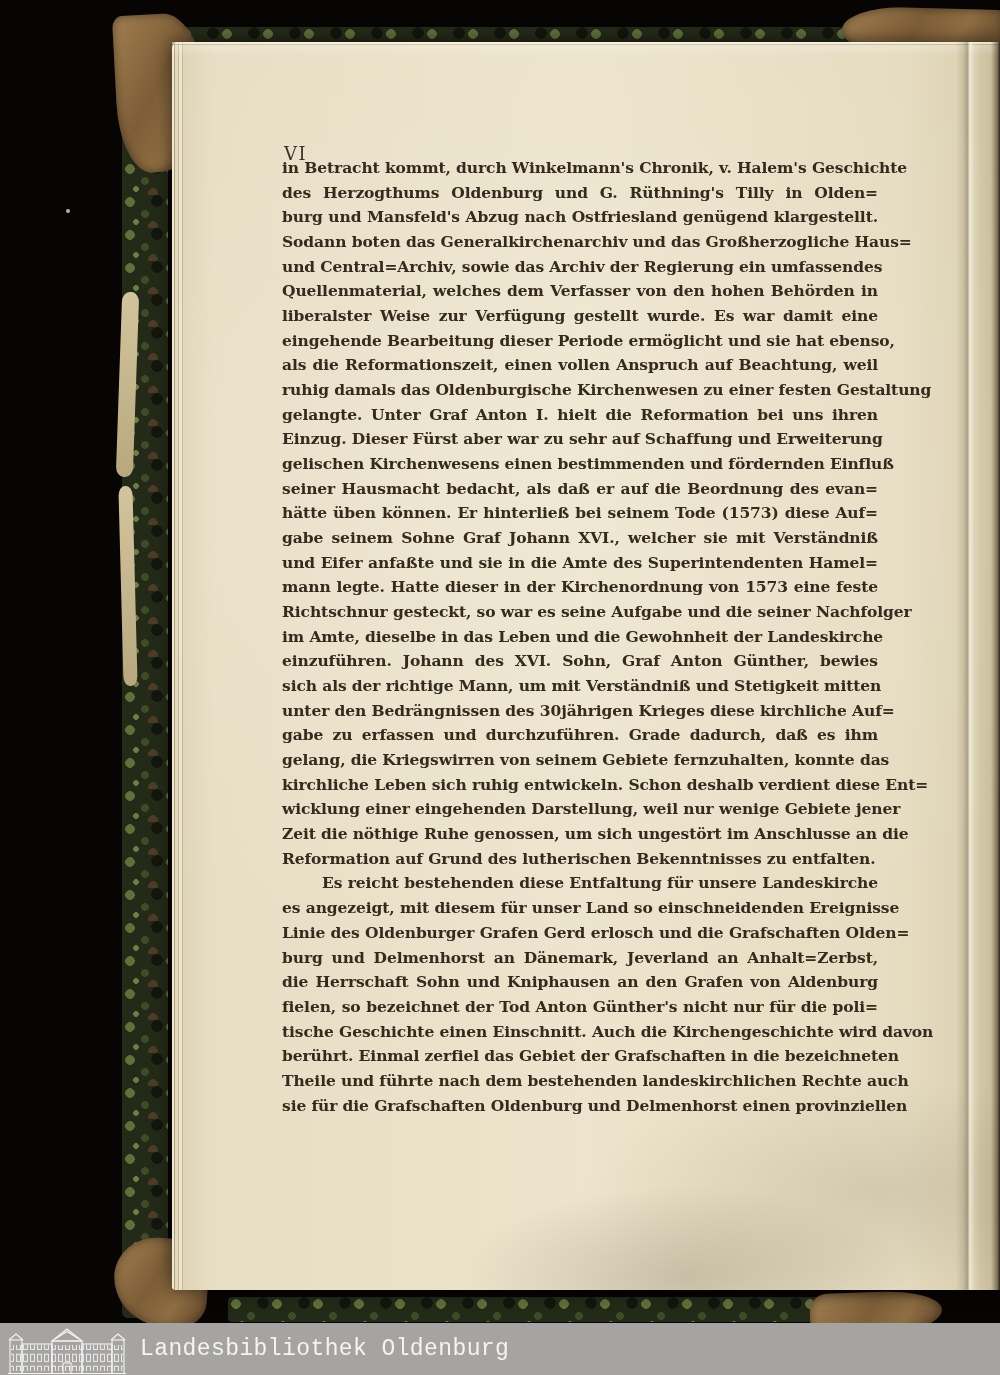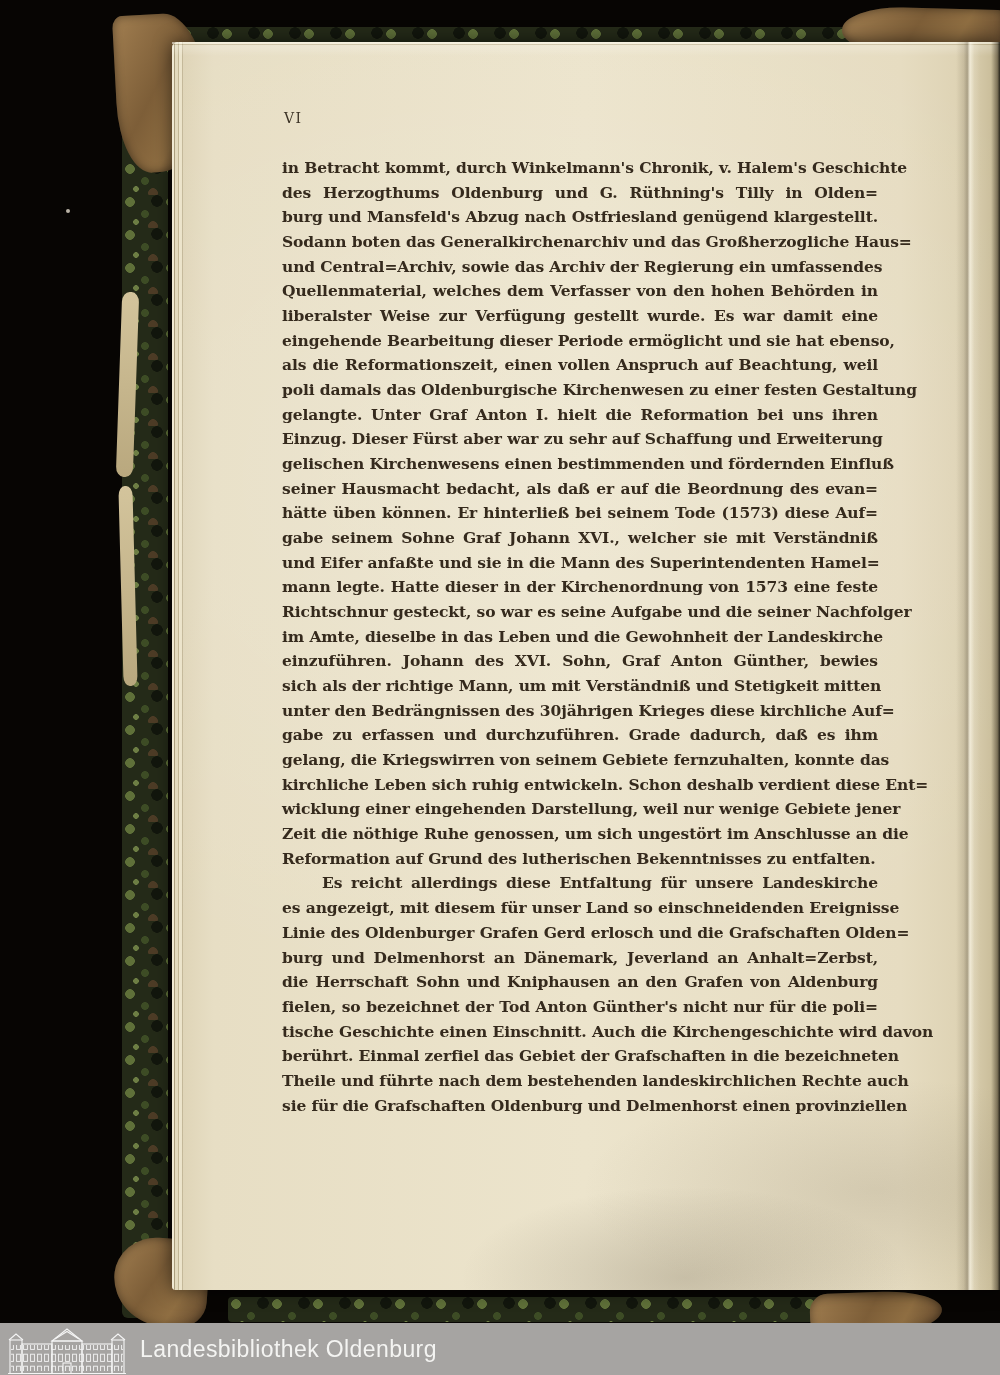--- a/index.html
+++ b/index.html
@@ -60,42 +60,42 @@
   .fold{ 
     position:absolute;top:0;right:20px;width:24px;height:100%;z-index:4;
     background:linear-gradient(90deg,transparent 0,rgba(100,88,62,.18) 32%,rgba(62,52,34,.32) 47%,rgba(255,252,240,.60) 58%,rgba(255,252,240,.14) 76%,transparent 100%);
   }
   .right-shade{
     position:absolute;top:0;right:0;width:9px;height:100%;z-index:4;
     background:linear-gradient(90deg,transparent,rgba(38,30,16,.45) 70%,rgba(10,8,4,.85));
   }
   
   .page-number{
-    position:absolute;left:112px;top:68px;z-index:5;
-    font-size:14px;font-weight:400;letter-spacing:1.5px;color:#3c3326;
+    position:absolute;left:112px;top:101px;z-index:5;
+    font-size:18px;font-weight:400;letter-spacing:1.5px;color:#3c3326;
   }
   .text-block{
     position:absolute;left:110px;top:114px;width:596px;z-index:5;
     color:#352a1d;font-size:15.5px;font-weight:700;letter-spacing:-.1px;
   }
   .line{
     height:24.68px;line-height:24.68px;white-space:nowrap;
     text-align:justify;text-align-last:justify;
   }
   .line.nj{text-align:right;text-align-last:left;}
   .line.ind{text-indent:40px;}
   
   .footer-bar{
     position:absolute;z-index:6;left:0;top:1323px;width:1000px;height:52px;
     background:#a6a4a2;display:flex;align-items:center;
   }
   .logo{position:absolute;left:8px;top:5px;width:118px;height:46px;}
   .library-name{
     margin-left:140px;
-    font-family:Liberation Sans, sans-serif;font-size:23px;letter-spacing:.4px;color:#f4f4f2;
+    font-family:Liberation Mono, monospace;font-size:23px;letter-spacing:.4px;color:#f4f4f2;
   }
 </style>
 </head>
 <body>
 
 <div class="scene">
 
   <div class="marble cover-left"></div>
   <div class="marble cover-top"></div>
   <div class="marble cover-bot"></div>
@@ -112,41 +112,41 @@
     <div class="text-block">
         <div class="line">in Betracht kommt, durch Winkelmann's Chronik, v. Halem's Geschichte</div>
         <div class="line">des Herzogthums Oldenburg und G. Rüthning's Tilly in Olden=</div>
         <div class="line">burg und Mansfeld's Abzug nach Ostfriesland genügend klargestellt.</div>
         <div class="line">Sodann boten das Generalkirchenarchiv und das Großherzogliche Haus=</div>
         <div class="line">und Central=Archiv, sowie das Archiv der Regierung ein umfassendes</div>
         <div class="line">Quellenmaterial, welches dem Verfasser von den hohen Behörden in</div>
         <div class="line">liberalster Weise zur Verfügung gestellt wurde.  Es war damit eine</div>
         <div class="line">eingehende Bearbeitung dieser Periode ermöglicht und sie hat ebenso,</div>
         <div class="line">als die Reformationszeit, einen vollen Anspruch auf Beachtung, weil</div>
-        <div class="line">poli damals das Oldenburgische Kirchenwesen zu einer festen Gestaltung</div>
+        <div class="line">ruhig damals das Oldenburgische Kirchenwesen zu einer festen Gestaltung</div>
         <div class="line">gelangte.  Unter Graf Anton I. hielt die Reformation bei uns ihren</div>
         <div class="line">Einzug.  Dieser Fürst aber war zu sehr auf Schaffung und Erweiterung</div>
         <div class="line">gelischen Kirchenwesens einen bestimmenden und fördernden Einfluß</div>
         <div class="line">seiner Hausmacht bedacht, als daß er auf die Beordnung des evan=</div>
         <div class="line">hätte üben können.  Er hinterließ bei seinem Tode (1573) diese Auf=</div>
         <div class="line">gabe seinem Sohne Graf Johann XVI., welcher sie mit Verständniß</div>
-        <div class="line">und Eifer anfaßte und sie in die Mann des Superintendenten Hamel=</div>
+        <div class="line">und Eifer anfaßte und sie in die Amte des Superintendenten Hamel=</div>
         <div class="line">mann legte.  Hatte dieser in der Kirchenordnung von 1573 eine feste</div>
         <div class="line">Richtschnur gesteckt, so war es seine Aufgabe und die seiner Nachfolger</div>
         <div class="line">im Amte, dieselbe in das Leben und die Gewohnheit der Landeskirche</div>
         <div class="line">einzuführen.  Johann des XVI. Sohn, Graf Anton Günther, bewies</div>
         <div class="line">sich als der richtige Mann, um mit Verständniß und Stetigkeit mitten</div>
         <div class="line">unter den Bedrängnissen des 30jährigen Krieges diese kirchliche Auf=</div>
         <div class="line">gabe zu erfassen und durchzuführen.  Grade dadurch, daß es ihm</div>
         <div class="line">gelang, die Kriegswirren von seinem Gebiete fernzuhalten, konnte das</div>
         <div class="line">kirchliche Leben sich ruhig entwickeln.  Schon deshalb verdient diese Ent=</div>
         <div class="line">wicklung einer eingehenden Darstellung, weil nur wenige Gebiete jener</div>
         <div class="line">Zeit die nöthige Ruhe genossen, um sich ungestört im Anschlusse an die</div>
         <div class="line nj">Reformation auf Grund des lutherischen Bekenntnisses zu entfalten.</div>
-        <div class="line ind">Es reicht allerdings diese Entfaltung für unsere Landeskirche</div>
+        <div class="line ind">Es reicht bestehenden diese Entfaltung für unsere Landeskirche</div>
         <div class="line">es angezeigt, mit diesem für unser Land so einschneidenden Ereignisse</div>
         <div class="line">Linie des Oldenburger Grafen Gerd erlosch und die Grafschaften Olden=</div>
         <div class="line">burg und Delmenhorst an Dänemark, Jeverland an Anhalt=Zerbst,</div>
         <div class="line">die Herrschaft Sohn und Kniphausen an den Grafen von Aldenburg</div>
         <div class="line">fielen, so bezeichnet der Tod Anton Günther's nicht nur für die poli=</div>
         <div class="line">tische Geschichte einen Einschnitt.  Auch die Kirchengeschichte wird davon</div>
         <div class="line">berührt.  Einmal zerfiel das Gebiet der Grafschaften in die bezeichneten</div>
         <div class="line">Theile und führte nach dem bestehenden landeskirchlichen Rechte auch</div>
         <div class="line">sie für die Grafschaften Oldenburg und Delmenhorst einen provinziellen</div>
       </div>

